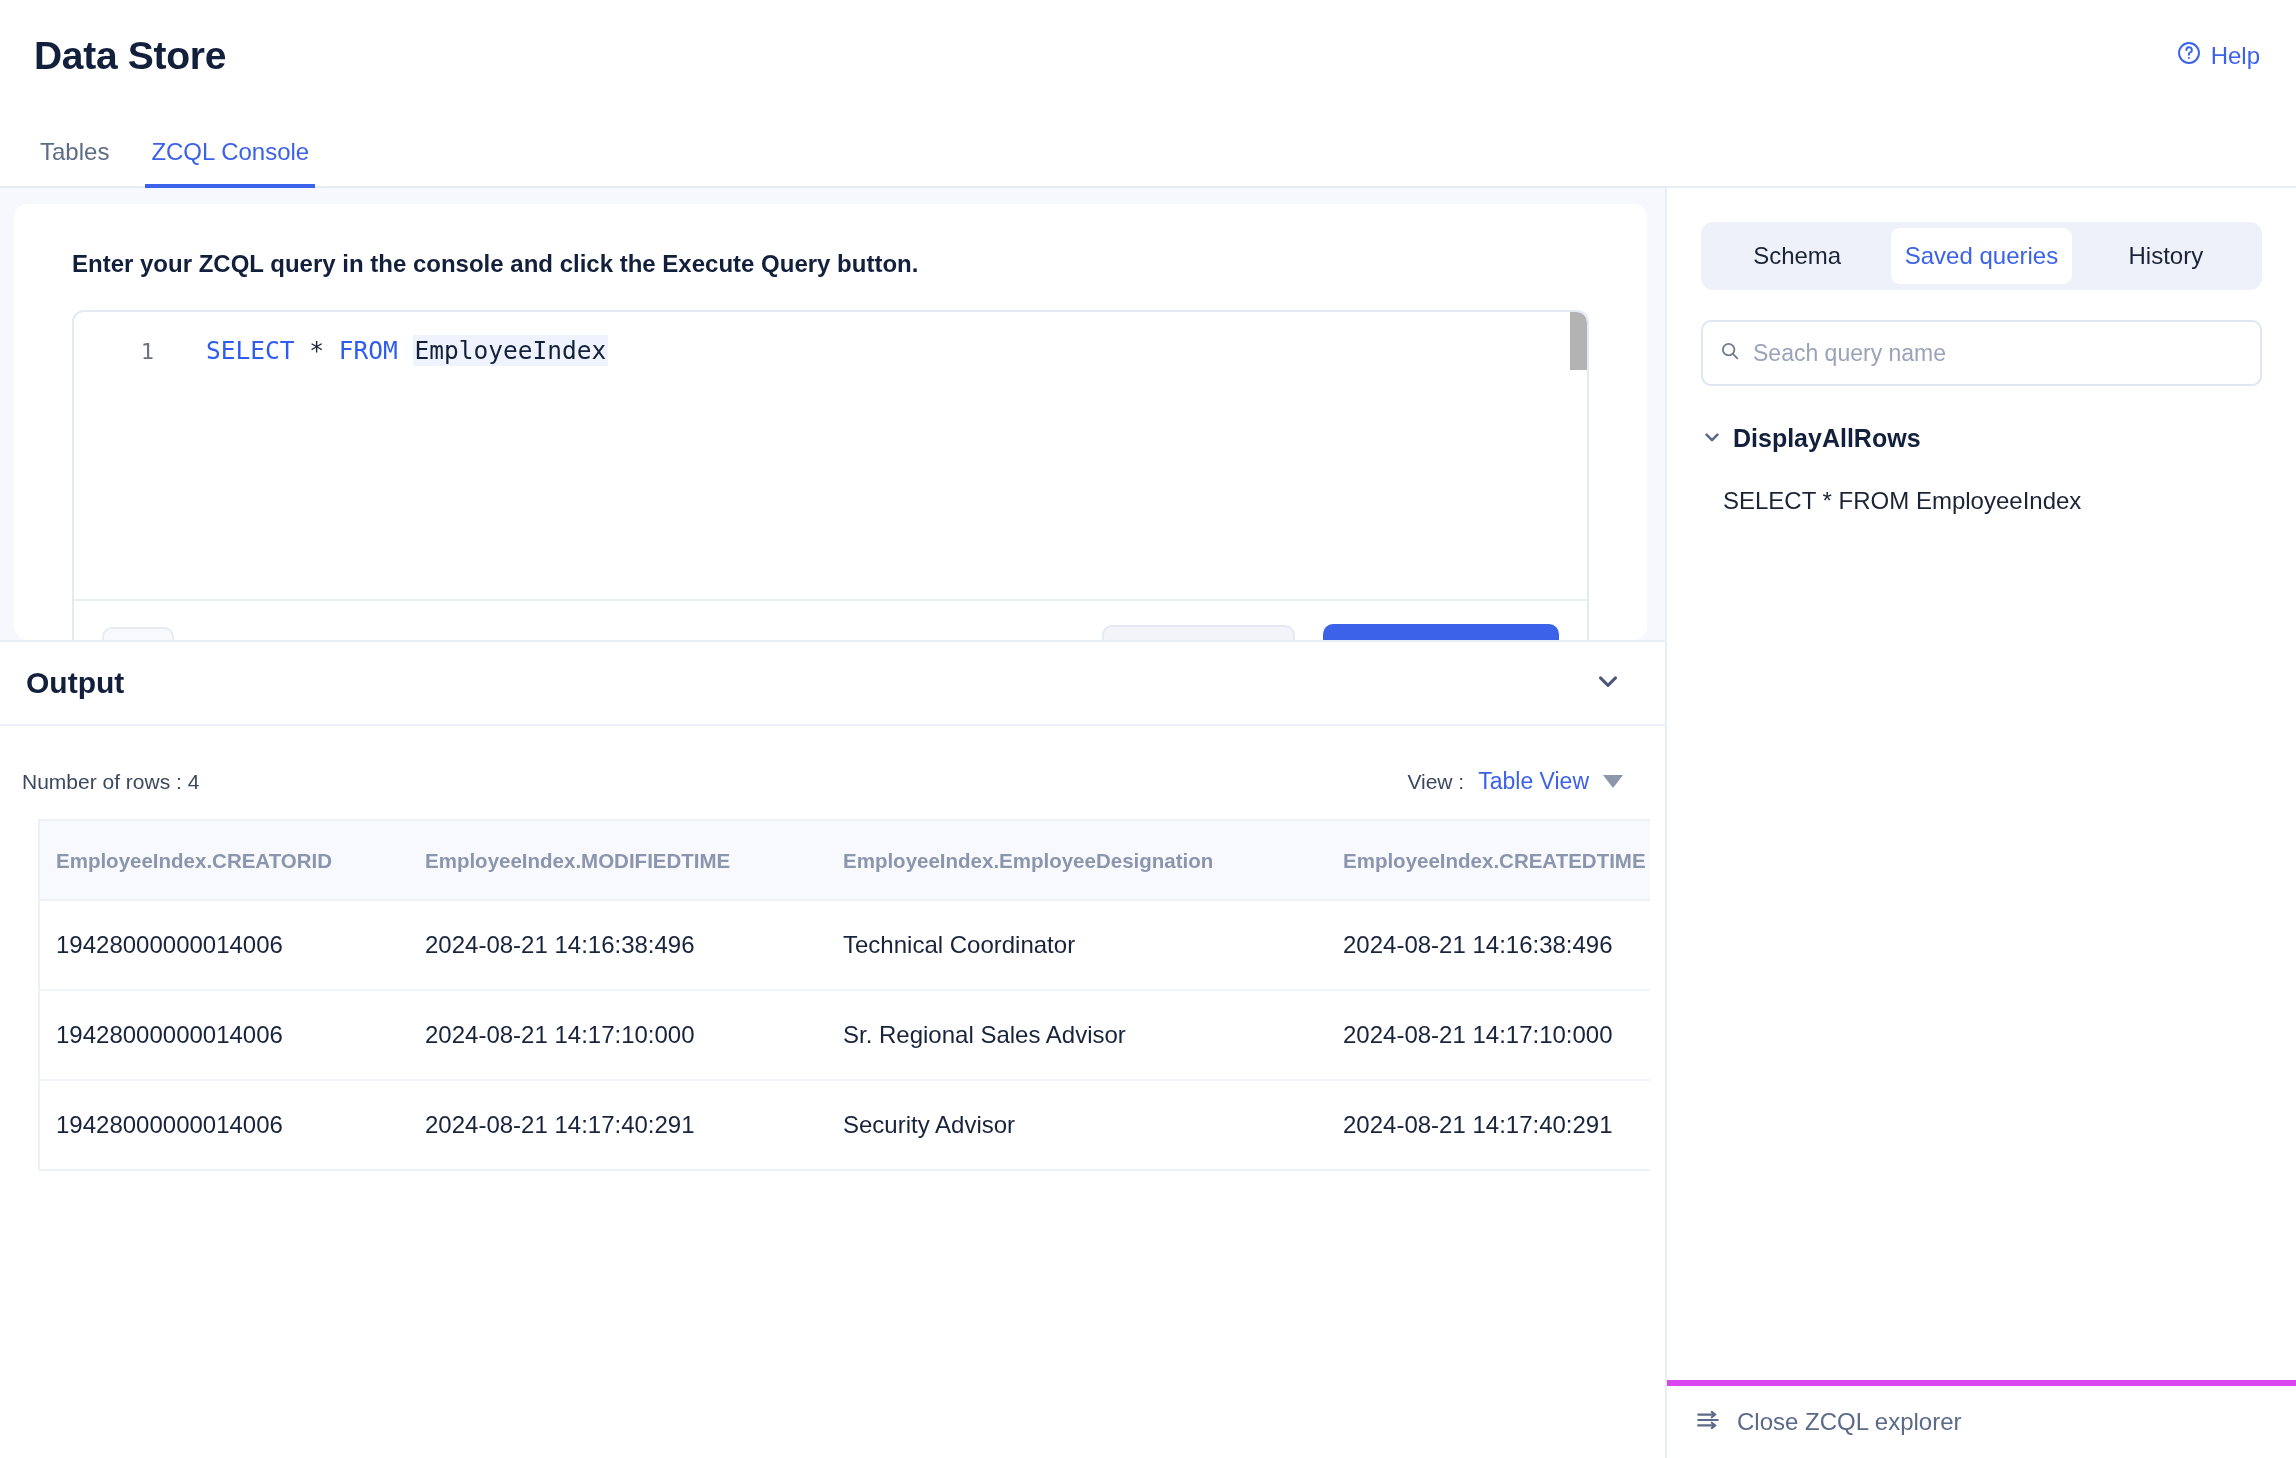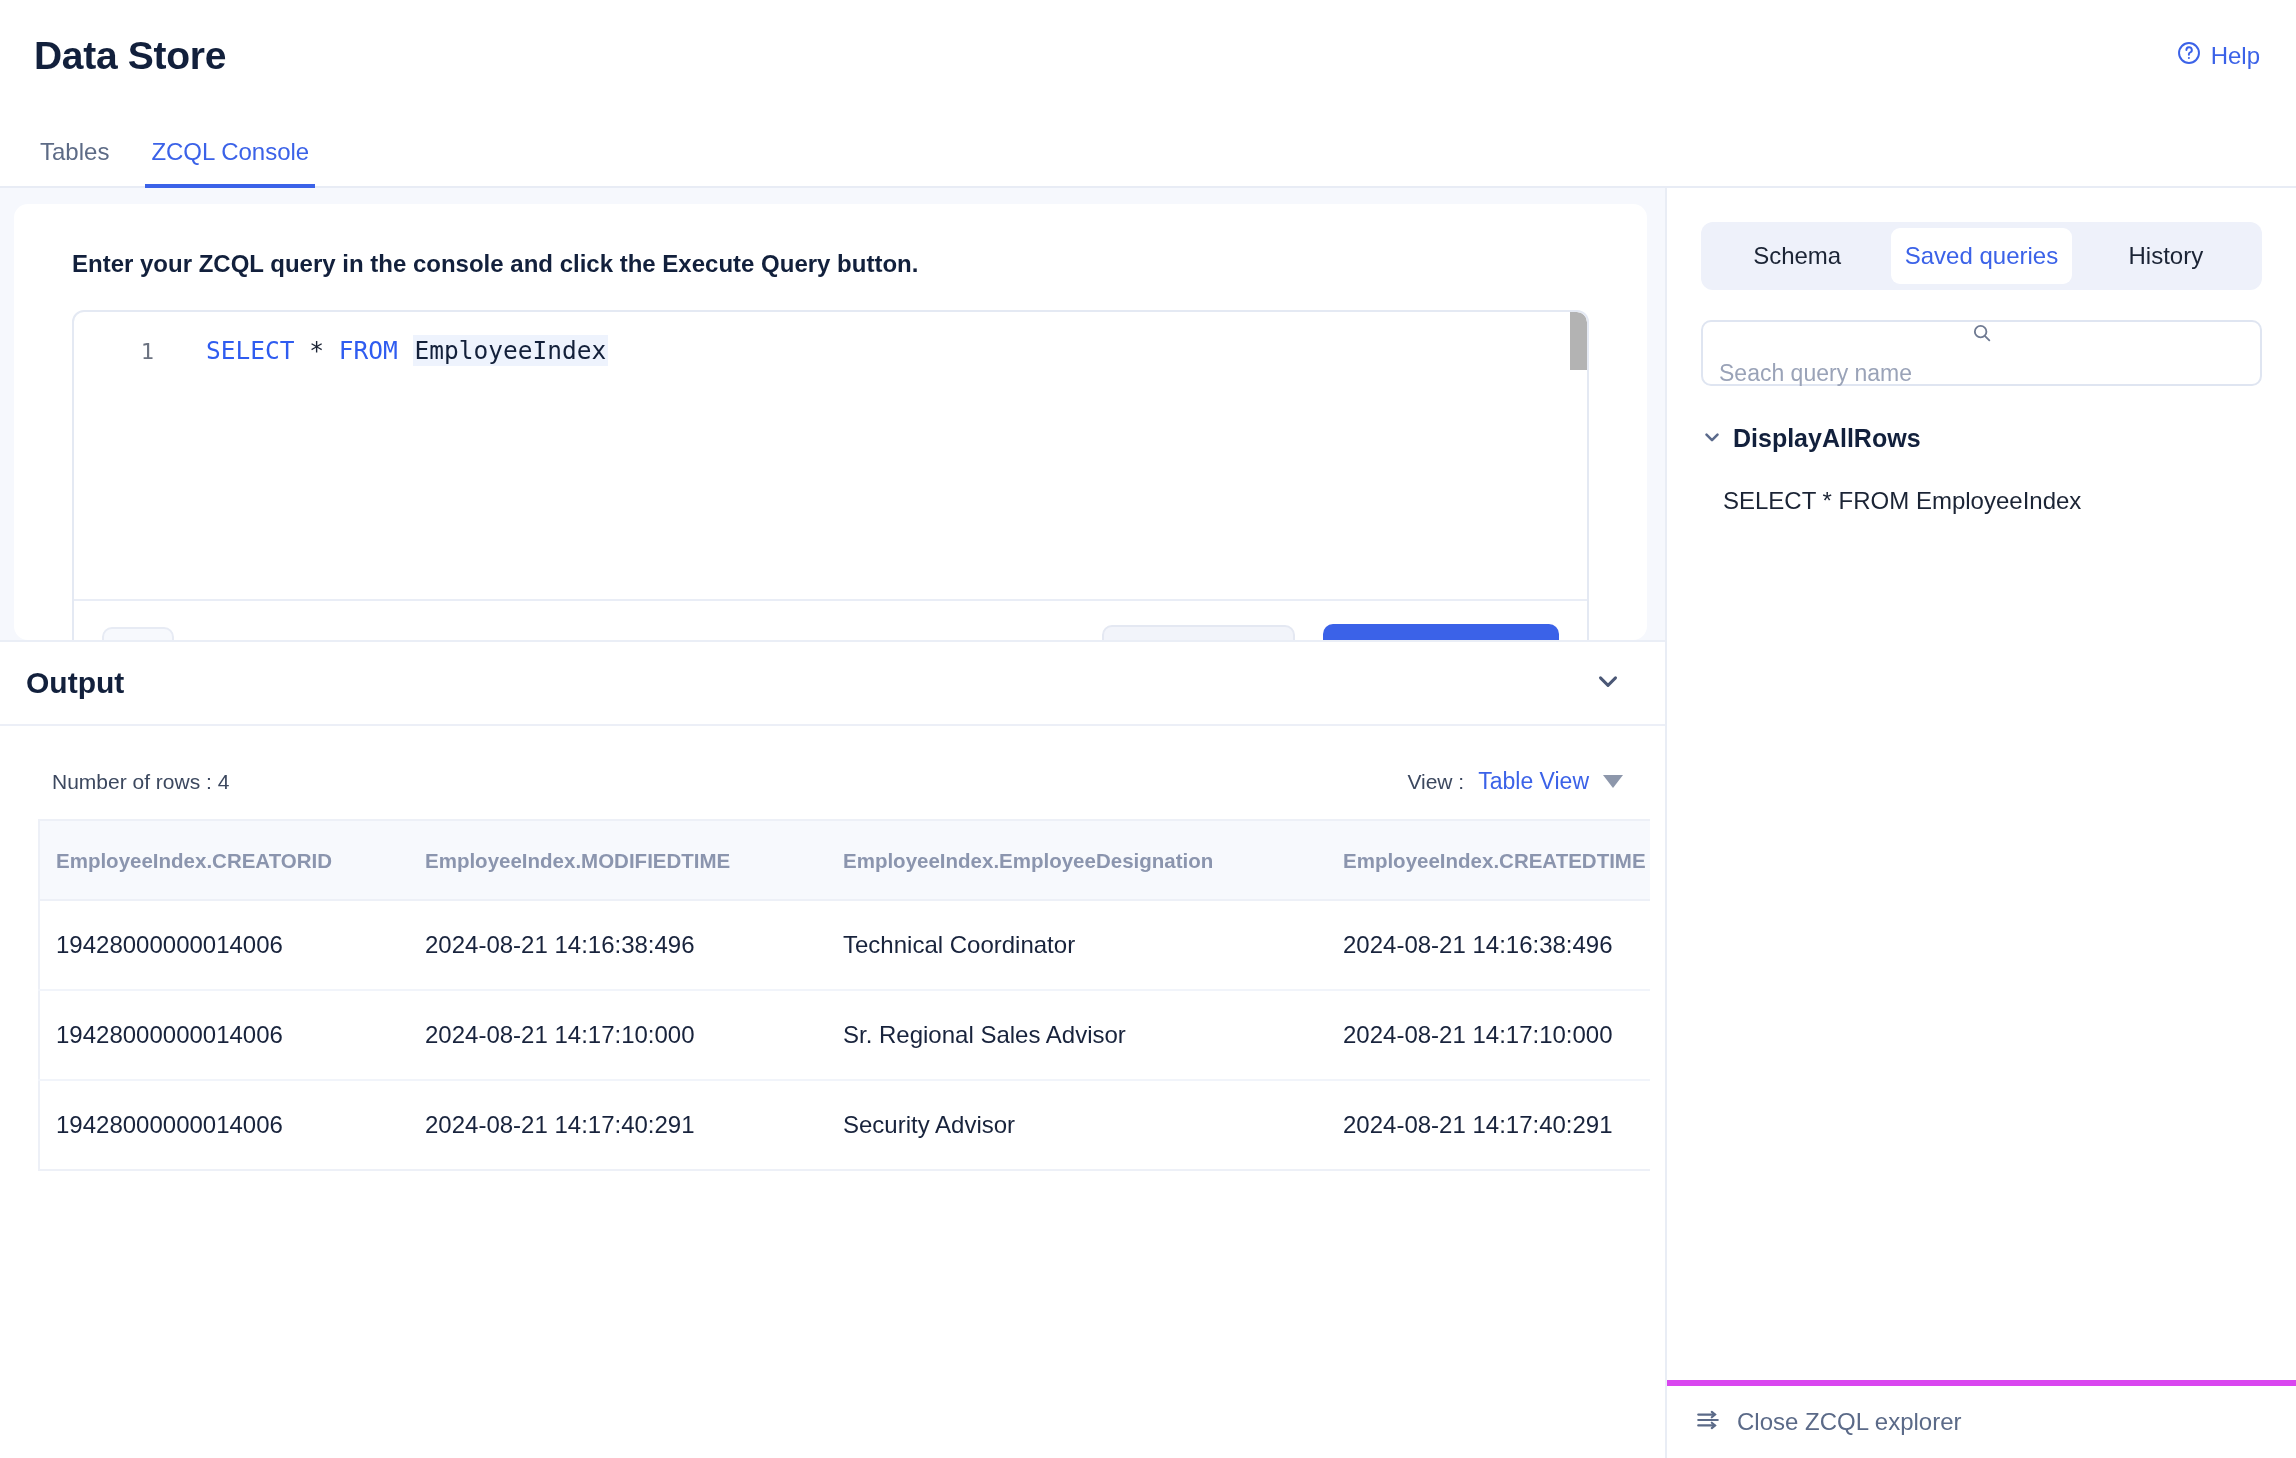--- a/index.html
+++ b/index.html
@@ -202,21 +202,21 @@
     font-size: 30px;
     font-weight: bold;
     color: #12203c;
   }
   .chev-btn { cursor: pointer; display: flex; }
 
   .output-meta {
     display: flex;
     align-items: center;
     justify-content: space-between;
-    padding: 42px 42px 24px 52px;
+    padding: 42px 42px 24px 22px;
     font-size: 21px;
     color: #3c485f;
   }
   .rows-count { color: #3c485f; }
   .view-ctl { display: flex; align-items: center; gap: 14px; }
   .view-label { color: #3c485f; }
   .view-value { color: #3b62e8; font-size: 23px; cursor: pointer; }
   .caret-down {
     width: 0; height: 0;
     border-left: 10px solid transparent;
@@ -293,21 +293,20 @@
   .search-box {
     margin-top: 30px;
     height: 66px;
     border: 2px solid #dfe5f1;
     border-radius: 10px;
     display: flex;
     align-items: center;
     gap: 12px;
     padding: 0 16px;
     background: #ffffff;
-    flex-direction: column;
   }
   .search-input {
     border: none;
     outline: none;
     font-size: 23px;
     color: #1b2435;
     font-family: "Liberation Sans", sans-serif;
     background: transparent;
     width: 100%;
   }

